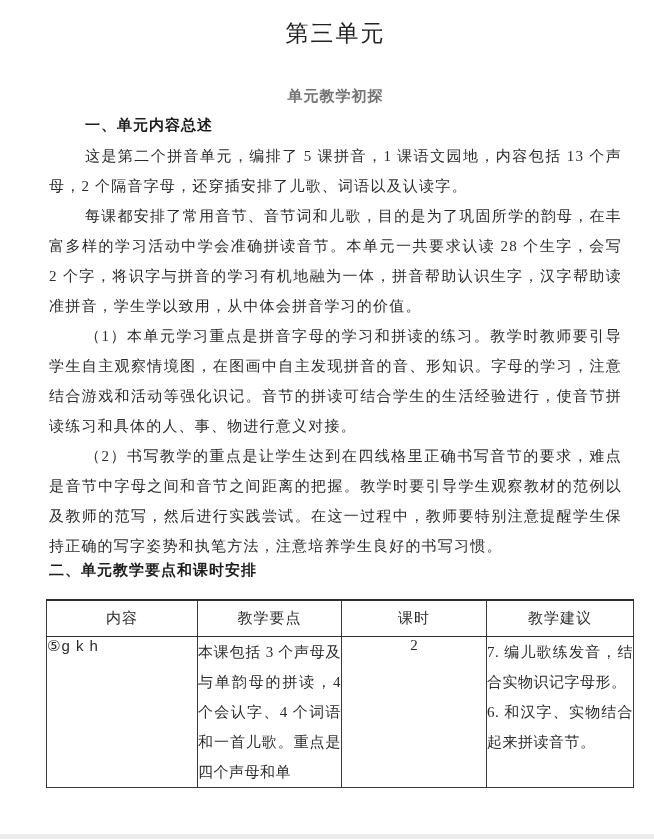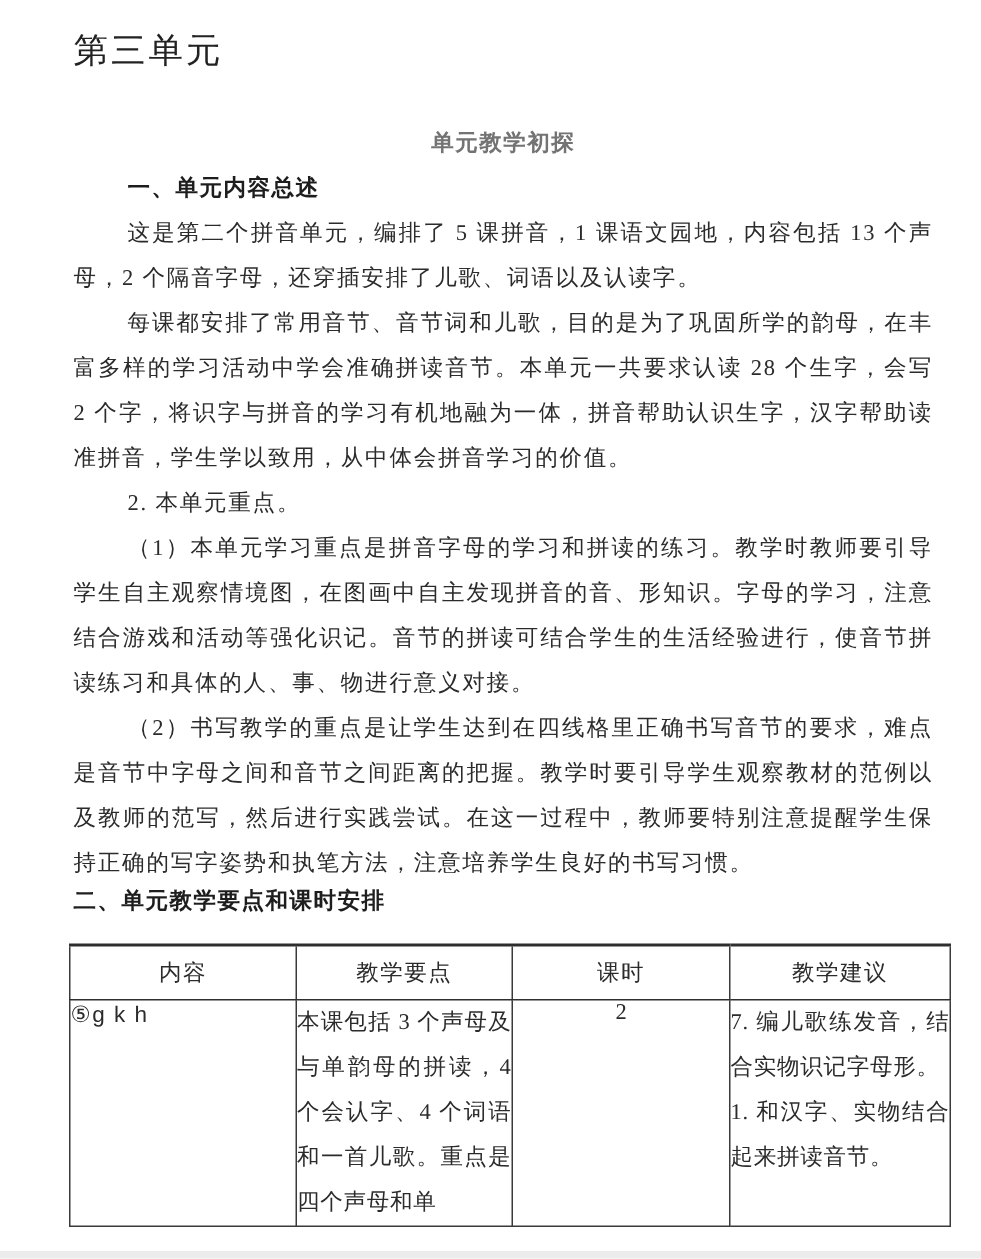--- a/index.html
+++ b/index.html
@@ -16,21 +16,21 @@
     position: absolute; inset: 0;
     padding: 20px 32px 0 49px;
     box-sizing: border-box;
     overflow: hidden;
   }
   .doc-title {
     margin: 0;
     font-size: 23px;
     font-weight: 400;
     line-height: 28px;
-    text-align: left;
+    text-align: center;
     letter-spacing: 2px;
     color: #222;
   }
   .doc-subtitle {
     margin: 40px 0 0 0;
     font-size: 15px;
     font-weight: 700;
     line-height: 16px;
     text-align: center;
     letter-spacing: 1px;
@@ -119,21 +119,20 @@
 
   <h1 class="doc-title">第三单元</h1>
 
   <h2 class="doc-subtitle">单元教学初探</h2>
 
   <div class="sec-heading first">一、单元内容总述</div>
 
   <div class="body-text">
     <p>这是第二个拼音单元，编排了 5 课拼音，1 课语文园地，内容包括 13 个声母，2 个隔音字母，还穿插安排了儿歌、词语以及认读字。</p>
     <p>每课都安排了常用音节、音节词和儿歌，目的是为了巩固所学的韵母，在丰富多样的学习活动中学会准确拼读音节。本单元一共要求认读 28 个生字，会写 2 个字，将识字与拼音的学习有机地融为一体，拼音帮助认识生字，汉字帮助读准拼音，学生学以致用，从中体会拼音学习的价值。</p>
-    <p>2. 本单元重点。</p>
     <p>（1）本单元学习重点是拼音字母的学习和拼读的练习。教学时教师要引导学生自主观察情境图，在图画中自主发现拼音的音、形知识。字母的学习，注意结合游戏和活动等强化识记。音节的拼读可结合学生的生活经验进行，使音节拼读练习和具体的人、事、物进行意义对接。</p>
     <p>（2）书写教学的重点是让学生达到在四线格里正确书写音节的要求，难点是音节中字母之间和音节之间距离的把握。教学时要引导学生观察教材的范例以及教师的范写，然后进行实践尝试。在这一过程中，教师要特别注意提醒学生保持正确的写字姿势和执笔方法，注意培养学生良好的书写习惯。</p>
   </div>
 
   <div class="sec-heading second">二、单元教学要点和课时安排</div>
 
   <table class="schedule">
     <colgroup>
       <col style="width:151px">
       <col style="width:144px">
@@ -146,21 +145,21 @@
       <td>教学要点</td>
       <td>课时</td>
       <td>教学建议</td>
     </tr>
     <tr>
       <td class="cell-content">⑤g k h</td>
       <td class="cell-points">本课包括 3 个声母及与单韵母的拼读，4 个会认字、4 个词语和一首儿歌。重点是四个声母和单</td>
       <td class="cell-hours">2</td>
       <td class="cell-suggest">
         <p class="sg">7. 编儿歌练发音，结合实物识记字母形。</p>
-        <p class="sg">1. 和汉字、实物结合起来拼读音节。</p>
+        <p class="sg">6. 和汉字、实物结合起来拼读音节。</p>
       </td>
     </tr>
   </tbody>
     </table>
 
 </div>
 
 <div class="bottom-strip"></div>
 
 </body></html>

